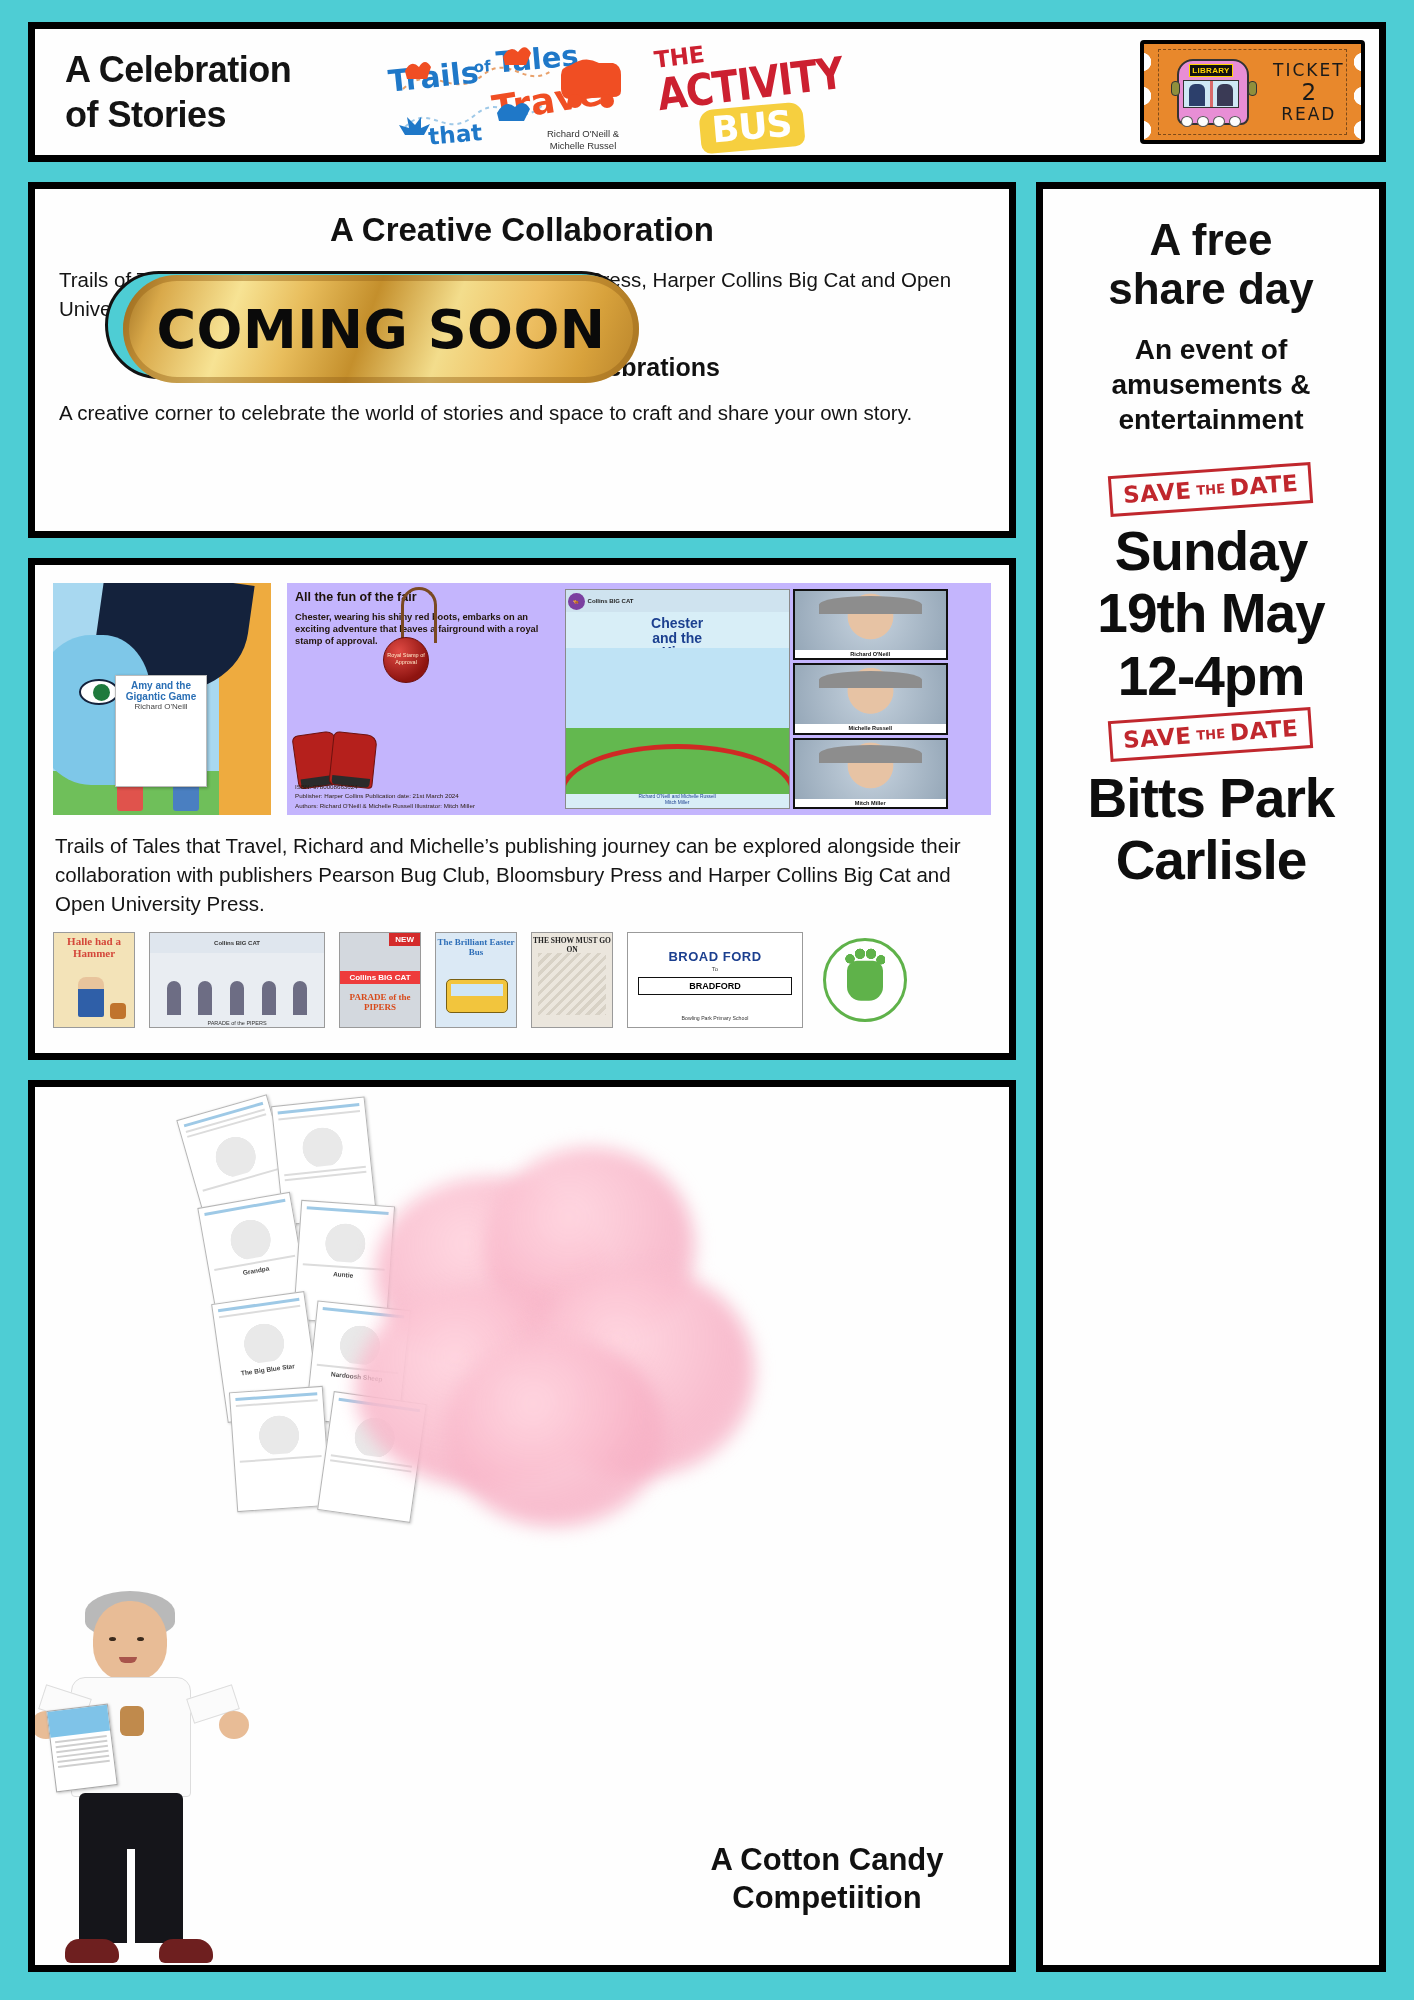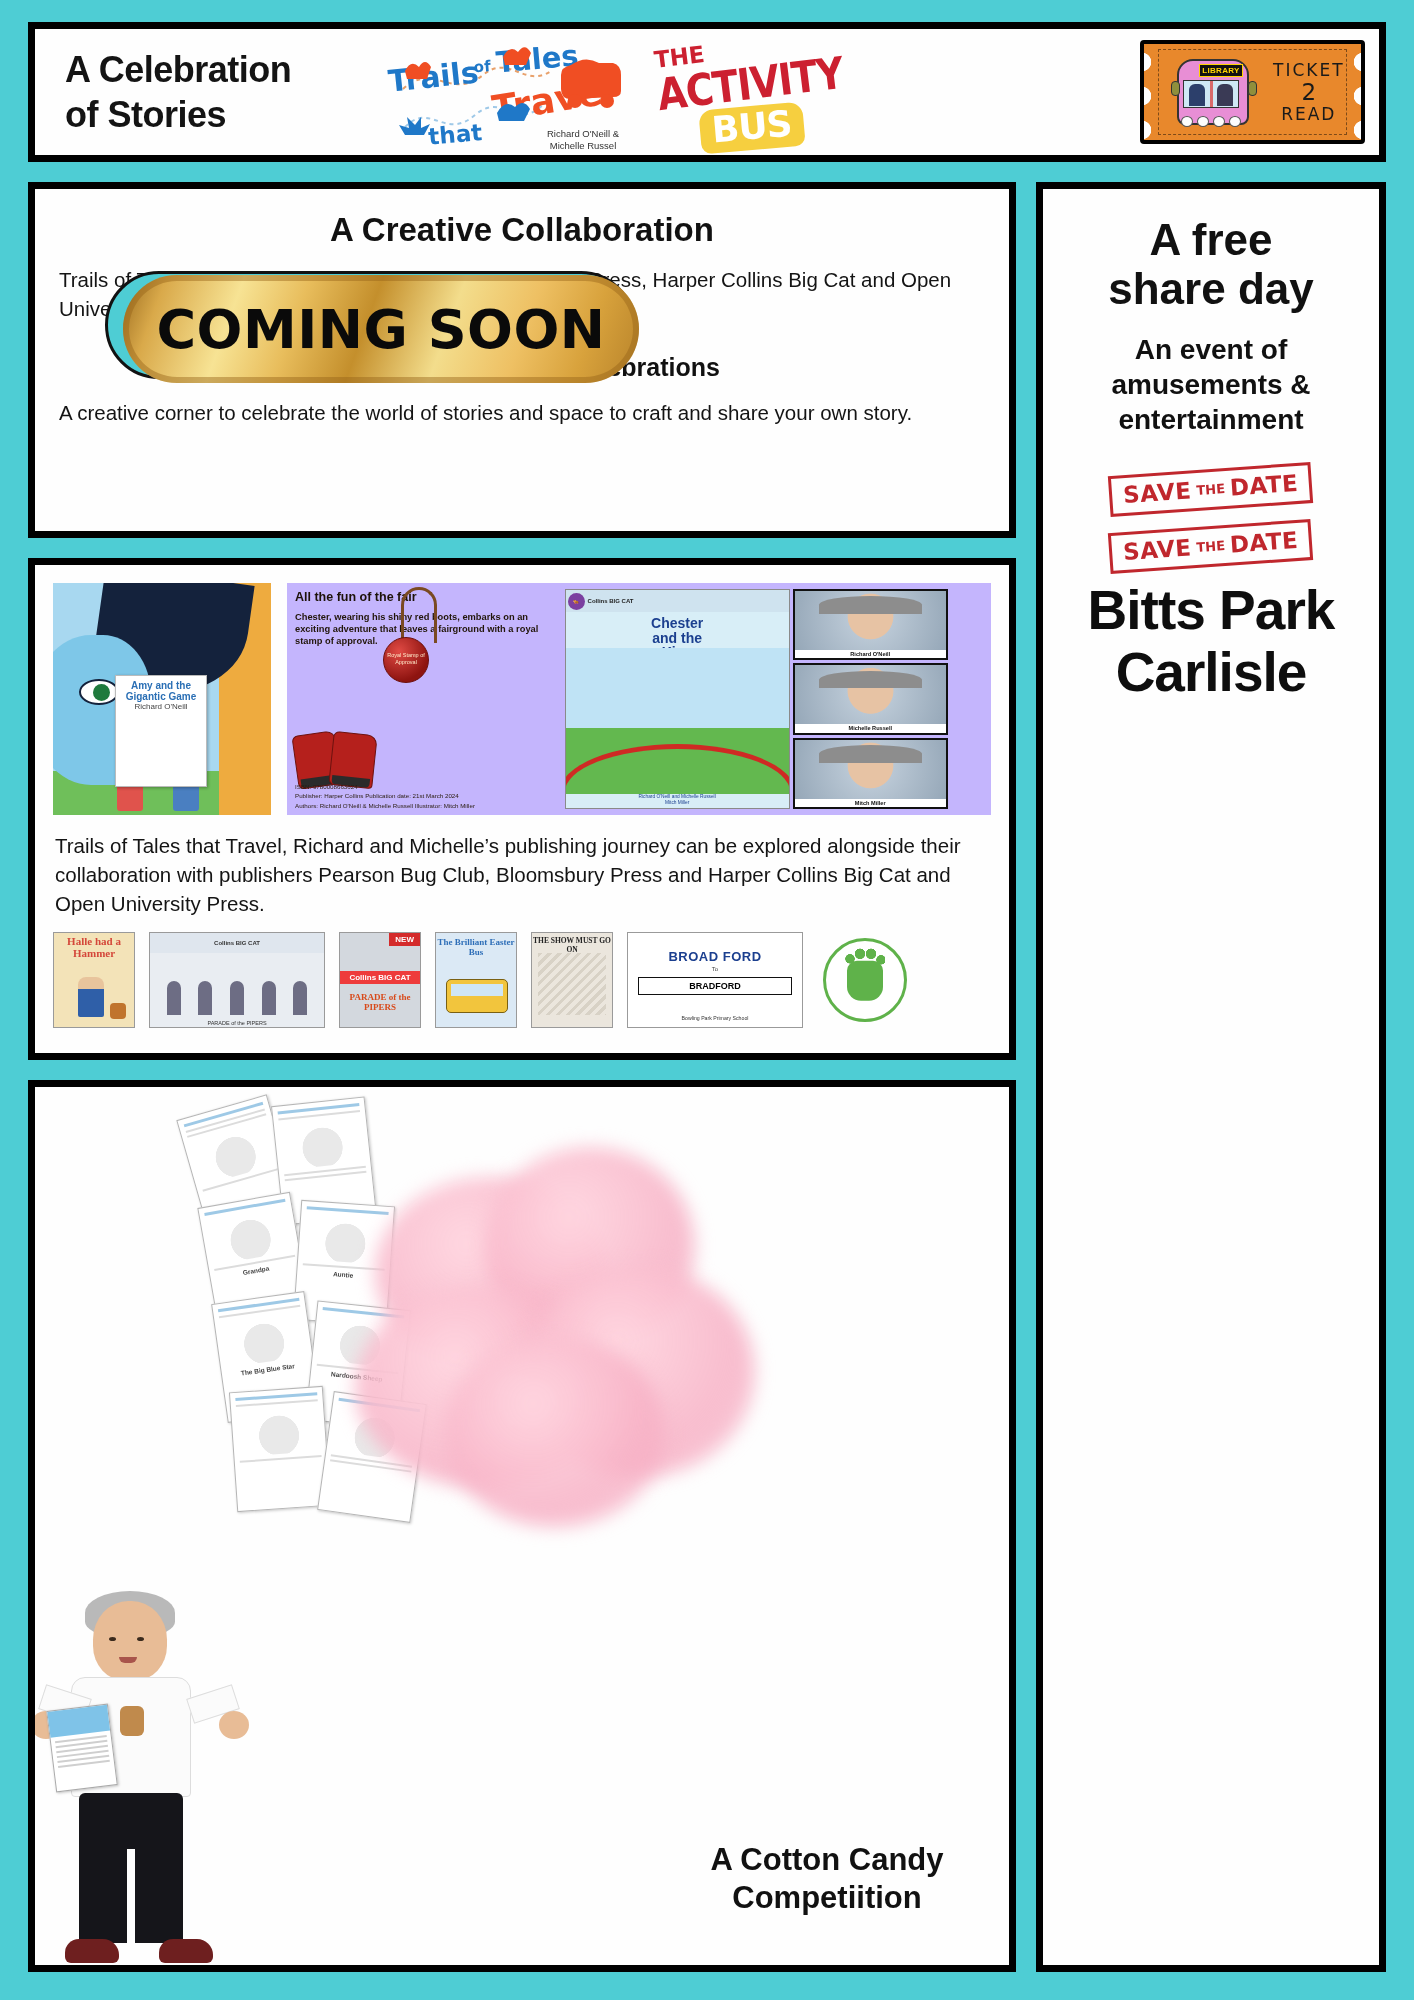--- a/index.html
+++ b/index.html
@@ -126,21 +126,21 @@
     flex: 0 0 auto;
   }
   .tb-body {
     position: absolute; left: 6px; top: 6px;
     width: 72px; height: 66px;
     background: #e88ed5;
     border: 2px solid #333;
     border-radius: 16px 16px 8px 8px;
   }
   .tb-sign {
-    position: absolute; left: 28px; top: 11px;
+    position: absolute; left: 18px; top: 11px;
     width: 44px; height: 13px;
     background: #111;
     border: 1px solid #ffd400;
     color: #ffd400;
     font-size: 8px; font-weight: bold;
     text-align: center; line-height: 12px;
     letter-spacing: .3px;
   }
   .tb-window {
     position: absolute; left: 12px; top: 27px;
@@ -1067,20 +1067,25 @@
         <div>amusements &amp;</div>
         <div>entertainment</div>
       </div>
 
       <div class="stamp">
         <span class="big">SAVE</span>
         <span class="small">THE</span>
         <span class="big">DATE</span>
       </div>
 
+      <div id="ev-date">
+        <div>Sunday</div>
+        <div>19th May</div>
+        <div>12-4pm</div>
+      </div>
 
       <div class="stamp">
         <span class="big">SAVE</span>
         <span class="small">THE</span>
         <span class="big">DATE</span>
       </div>
 
       <div id="ev-place">
         <div>Bitts Park</div>
         <div>Carlisle</div>

